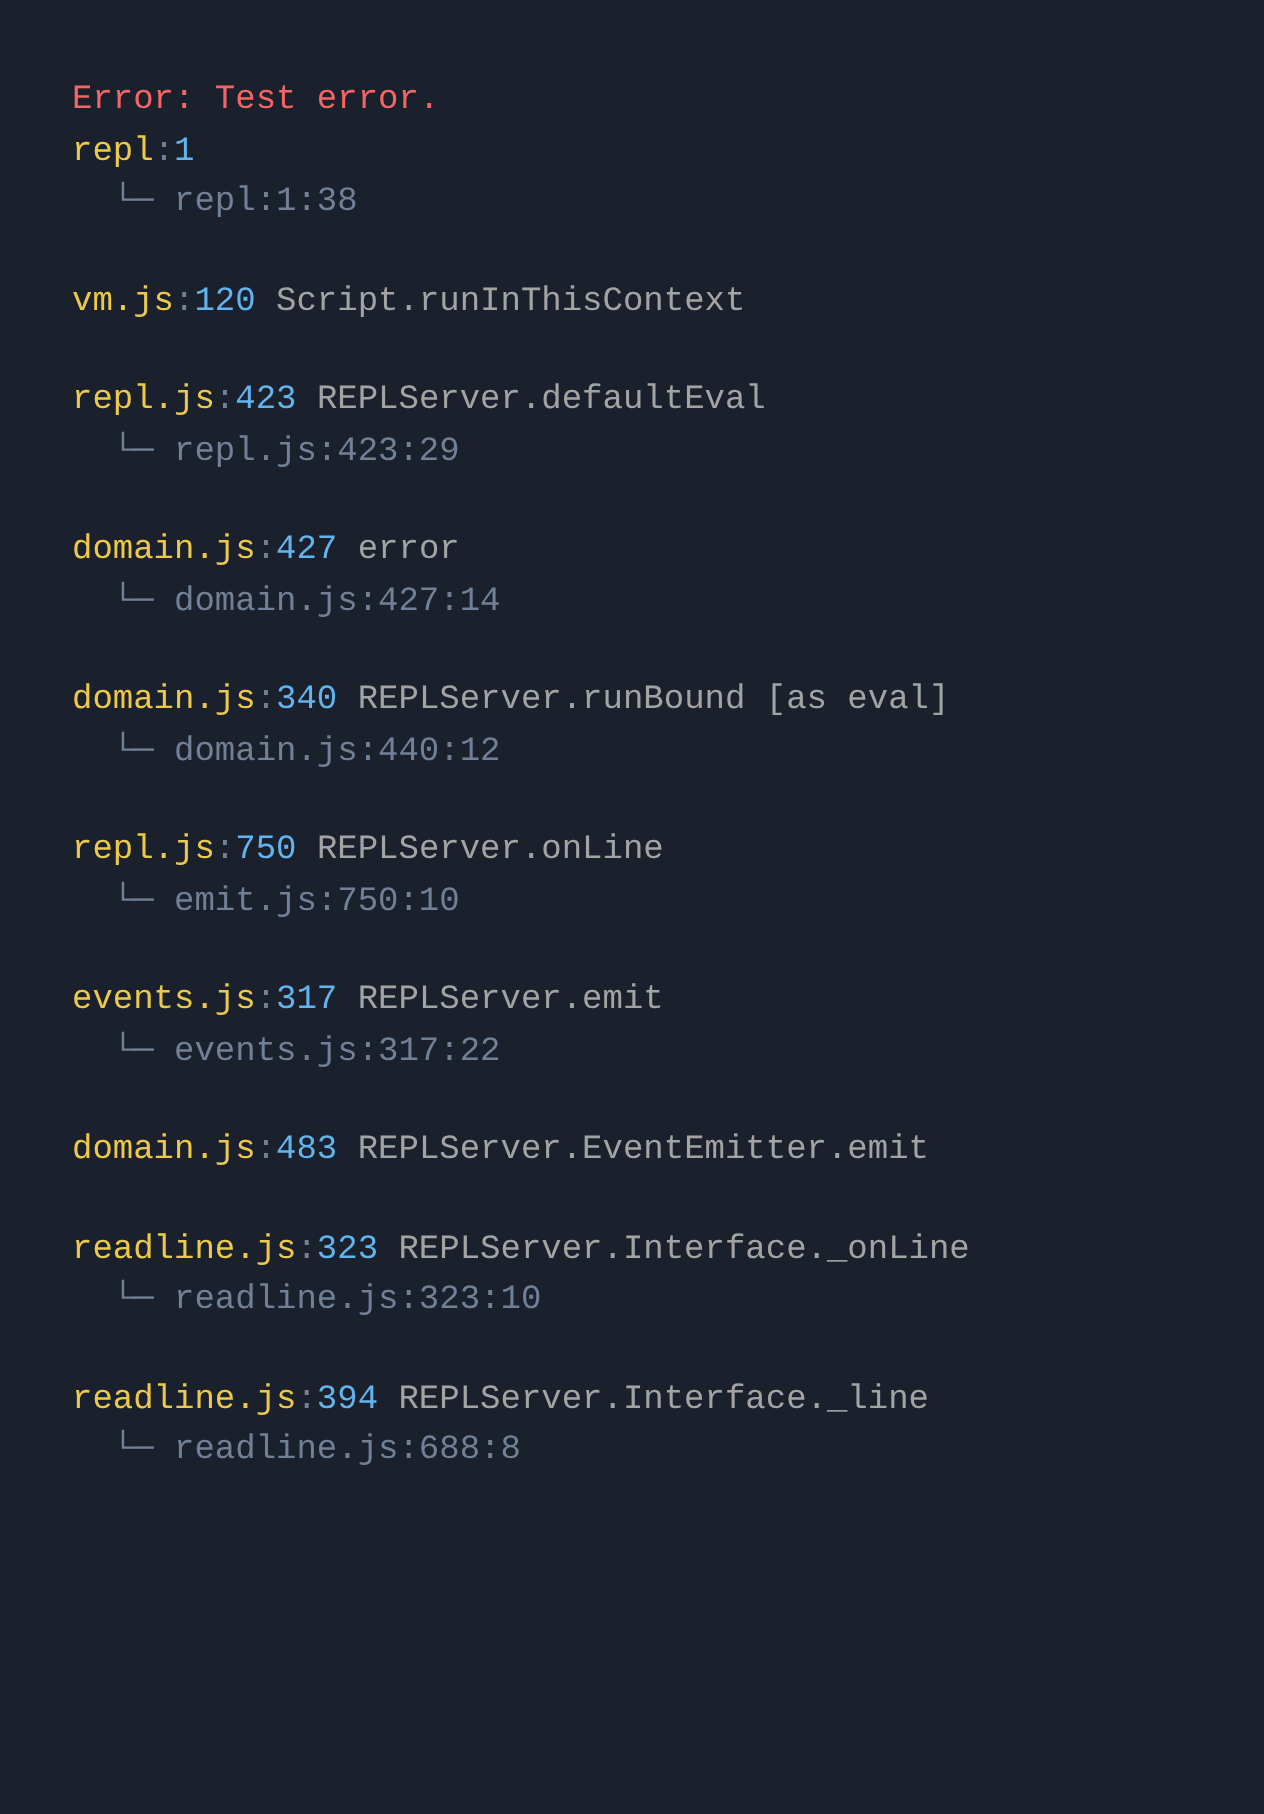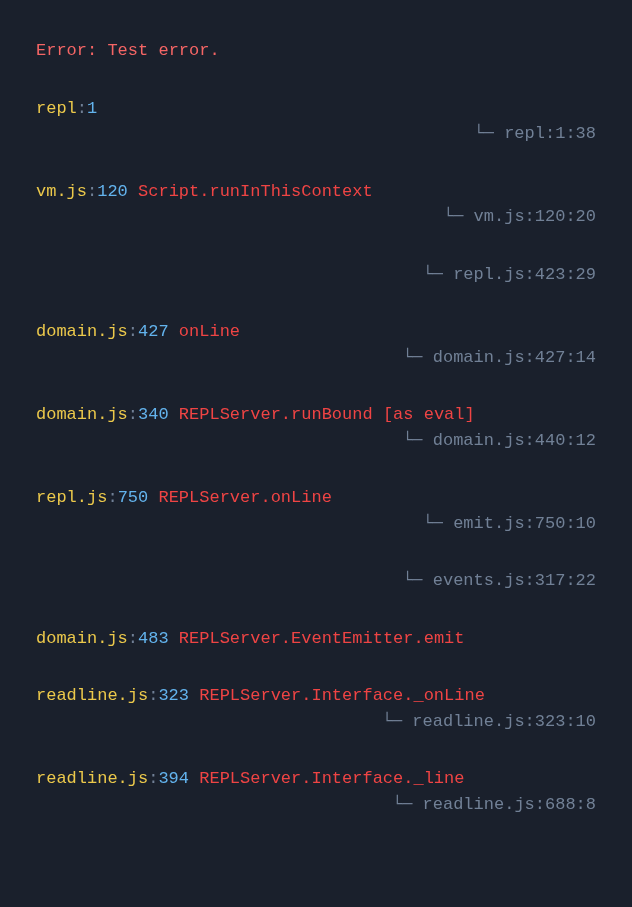--- a/index.html
+++ b/index.html
@@ -7,66 +7,67 @@
       width:632px; height:907px;
       background:#1a202c;
       font-family:"SFMono-Regular",Consolas,"Liberation Mono",Menlo,monospace;
       font-size:17px;
       line-height:1.5;
       color:#e2e8f0;
       padding:38px 36px;
       overflow:hidden;
     }
     .error { color:#f56565; }
-    .frame { margin-bottom:24px;margin-top:32px; }
+    .frame { margin-bottom:24px; }
     .file { color:#ecc94b; }
     .line-num { color:#63b3ed; }
-    .method { color:#ef4444; }
+    .method { color:#a3a3a3; }
     .dim { color:#718096; }
-    .sub { margin-top:0;text-align:right; }
+    .sub { margin-top:0; }
     .tree { color:#718096; white-space:pre; }
   </style>
 </head>
 <body>
 
 <div class="error">
   <span>Error:</span><span> </span><span>Test error.</span>
 </div>
 
 <div id="frames">
   <div class="frame">
     <div><span> </span><span class="file">repl</span><span class="dim">:</span><span class="line-num">1</span><span></span><span class="method"></span></div>
     <div class="sub"><span class="tree">  └─ </span><span class="dim">repl:1:38</span></div>
   </div>
 
   <div class="frame">
     <div><span> </span><span class="file">vm.js</span><span class="dim">:</span><span class="line-num">120</span><span> </span><span class="method">Script.runInThisContext</span></div>
-    <div class="sub"><span class="tree">  └─ </span><span class="dim">vm.js:120:20</span></div>
   </div>
 
   <div class="frame">
+    <div><span> </span><span class="file">repl.js</span><span class="dim">:</span><span class="line-num">423</span><span> </span><span class="method">REPLServer.defaultEval</span></div>
     <div class="sub"><span class="tree">  └─ </span><span class="dim">repl.js:423:29</span></div>
   </div>
 
   <div class="frame">
-    <div><span> </span><span class="file">domain.js</span><span class="dim">:</span><span class="line-num">427</span><span> </span><span class="method">onLine</span></div>
+    <div><span> </span><span class="file">domain.js</span><span class="dim">:</span><span class="line-num">427</span><span> </span><span class="method">error</span></div>
     <div class="sub"><span class="tree">  └─ </span><span class="dim">domain.js:427:14</span></div>
   </div>
 
   <div class="frame">
     <div><span> </span><span class="file">domain.js</span><span class="dim">:</span><span class="line-num">340</span><span> </span><span class="method">REPLServer.runBound [as eval]</span></div>
     <div class="sub"><span class="tree">  └─ </span><span class="dim">domain.js:440:12</span></div>
   </div>
 
   <div class="frame">
     <div><span> </span><span class="file">repl.js</span><span class="dim">:</span><span class="line-num">750</span><span> </span><span class="method">REPLServer.onLine</span></div>
     <div class="sub"><span class="tree">  └─ </span><span class="dim">emit.js:750:10</span></div>
   </div>
 
   <div class="frame">
+    <div><span> </span><span class="file">events.js</span><span class="dim">:</span><span class="line-num">317</span><span> </span><span class="method">REPLServer.emit</span></div>
     <div class="sub"><span class="tree">  └─ </span><span class="dim">events.js:317:22</span></div>
   </div>
 
   <div class="frame">
     <div><span> </span><span class="file">domain.js</span><span class="dim">:</span><span class="line-num">483</span><span> </span><span class="method">REPLServer.EventEmitter.emit</span></div>
   </div>
 
   <div class="frame">
     <div><span> </span><span class="file">readline.js</span><span class="dim">:</span><span class="line-num">323</span><span> </span><span class="method">REPLServer.Interface._onLine</span></div>
     <div class="sub"><span class="tree">  └─ </span><span class="dim">readline.js:323:10</span></div>

